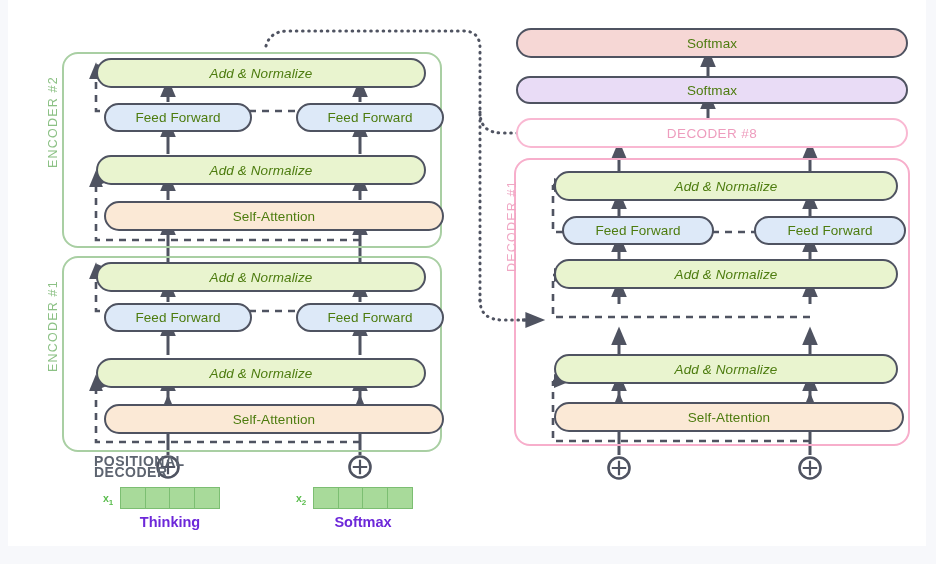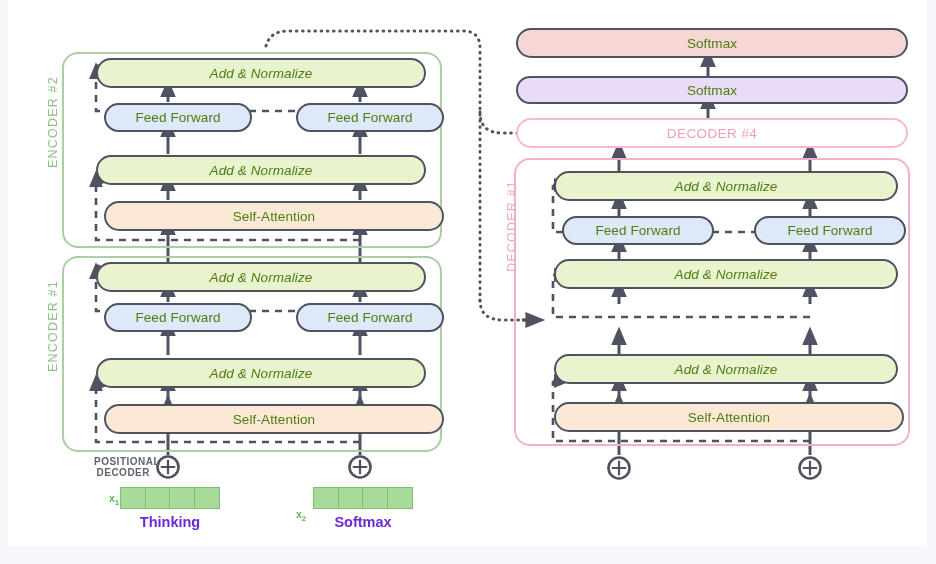--- a/index.html
+++ b/index.html
@@ -82,21 +82,21 @@
     letter-spacing: 1.2px;
     white-space: nowrap;
     font-weight: 400;
   }
   .vlabel.enc { color: #8cc185; }
   .vlabel.dec { color: #f0a7c4; }
 
   
   .pe-label {
     position: absolute;
-    font-size: 10px;
+    font-size: 14px;
     line-height: 11px;
     letter-spacing: .5px;
     color: #5d6470;
     text-align: right;
     font-weight: 700;
     white-space: nowrap;
   }
 
   
   .tokgroup { position: absolute; }
@@ -291,46 +291,46 @@
     <div class="blk addnorm" style="left:88px; top:358px; width:330px; height:30px;">Add &amp; Normalize</div>
 
     <div class="blk attn" style="left:96px; top:404px; width:340px; height:30px;">Self-Attention</div>
 
     <div class="pe-label" style="left:86px; top:456px; width:56px;">
       <span>POSITIONAL</span><br>
       <span>DECODER</span>
     </div>
 
     <div class="tokgroup">
-      <div class="toksub" style="left:101px; top:492px;">x<sub>1</sub></div>
+      <div class="toksub" style="left:95px; top:492px;">x<sub>1</sub></div>
       <div class="tokvec" style="left:112px; top:487px; width:100px; height:22px;">
         <i></i>
         <i></i>
         <i></i>
         <i></i>
       </div>
       <div class="tokword" style="left:112px; top:514px; width:100px;">Thinking</div>
     </div>
 
     <div class="tokgroup">
-      <div class="toksub" style="left:288px; top:508px;text-align:center;">x<sub>2</sub></div>
+      <div class="toksub" style="left:288px; top:492px;text-align:center;">x<sub>2</sub></div>
       <div class="tokvec" style="left:305px; top:487px; width:100px; height:22px;">
         <i></i>
         <i></i>
         <i></i>
         <i></i>
       </div>
       <div class="tokword" style="left:305px; top:514px; width:100px;">Softmax</div>
     </div>
 
     <div class="blk softmax" style="left:508px; top:28px; width:392px; height:30px;">Softmax</div>
 
     <div class="blk linear" style="left:508px; top:76px; width:392px; height:28px;">Softmax</div>
 
-    <div class="dec2" style="left:508px; top:118px; width:392px; height:30px;">DECODER #4</div>
+    <div class="dec2" style="left:508px; top:118px; width:392px; height:30px;">DECODER #8</div>
 
     <div class="stack dec" style="left:506px; top:158px; width:396px; height:288px;"></div>
 
     <div class="vlabel dec" style="left:497px; top:272px;">DECODER #1</div>
 
     <div class="blk addnorm" style="left:546px; top:171px; width:344px; height:30px;">Add &amp; Normalize</div>
 
     <div class="blk ff" style="left:554px; top:216px; width:152px; height:29px;">Feed Forward</div>
     <div class="blk ff" style="left:746px; top:216px; width:152px; height:29px;">Feed Forward</div>
 

